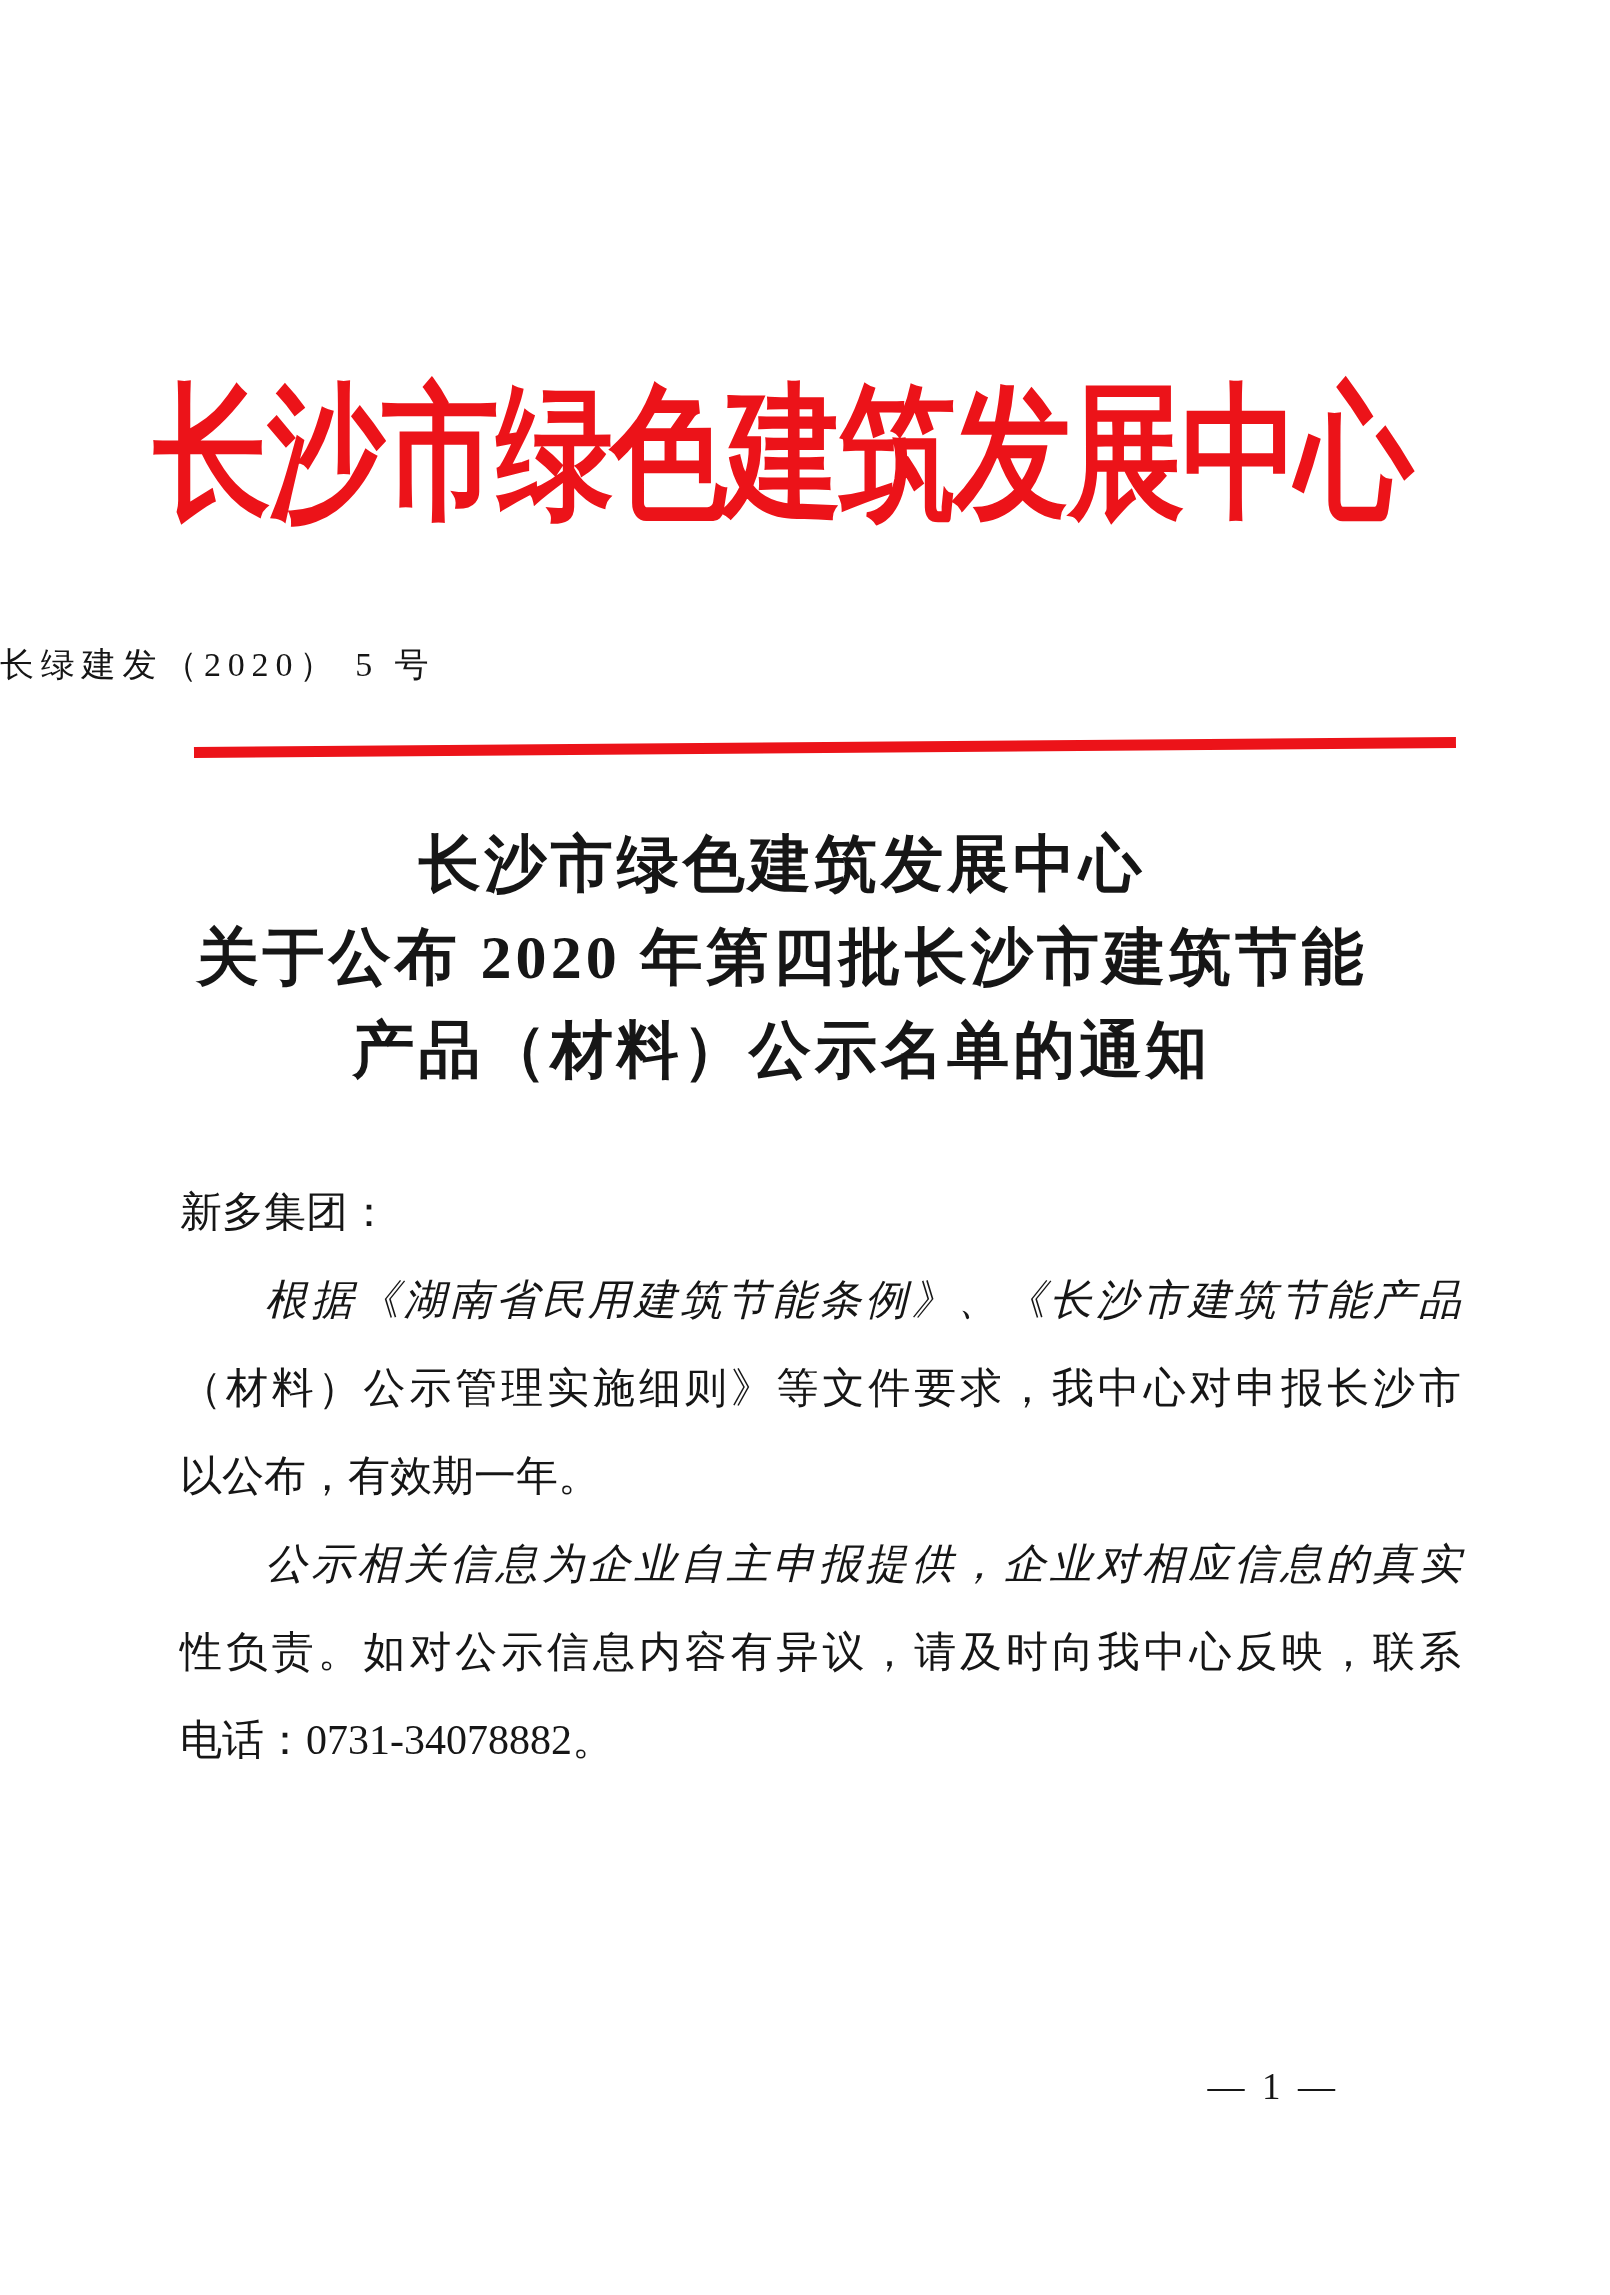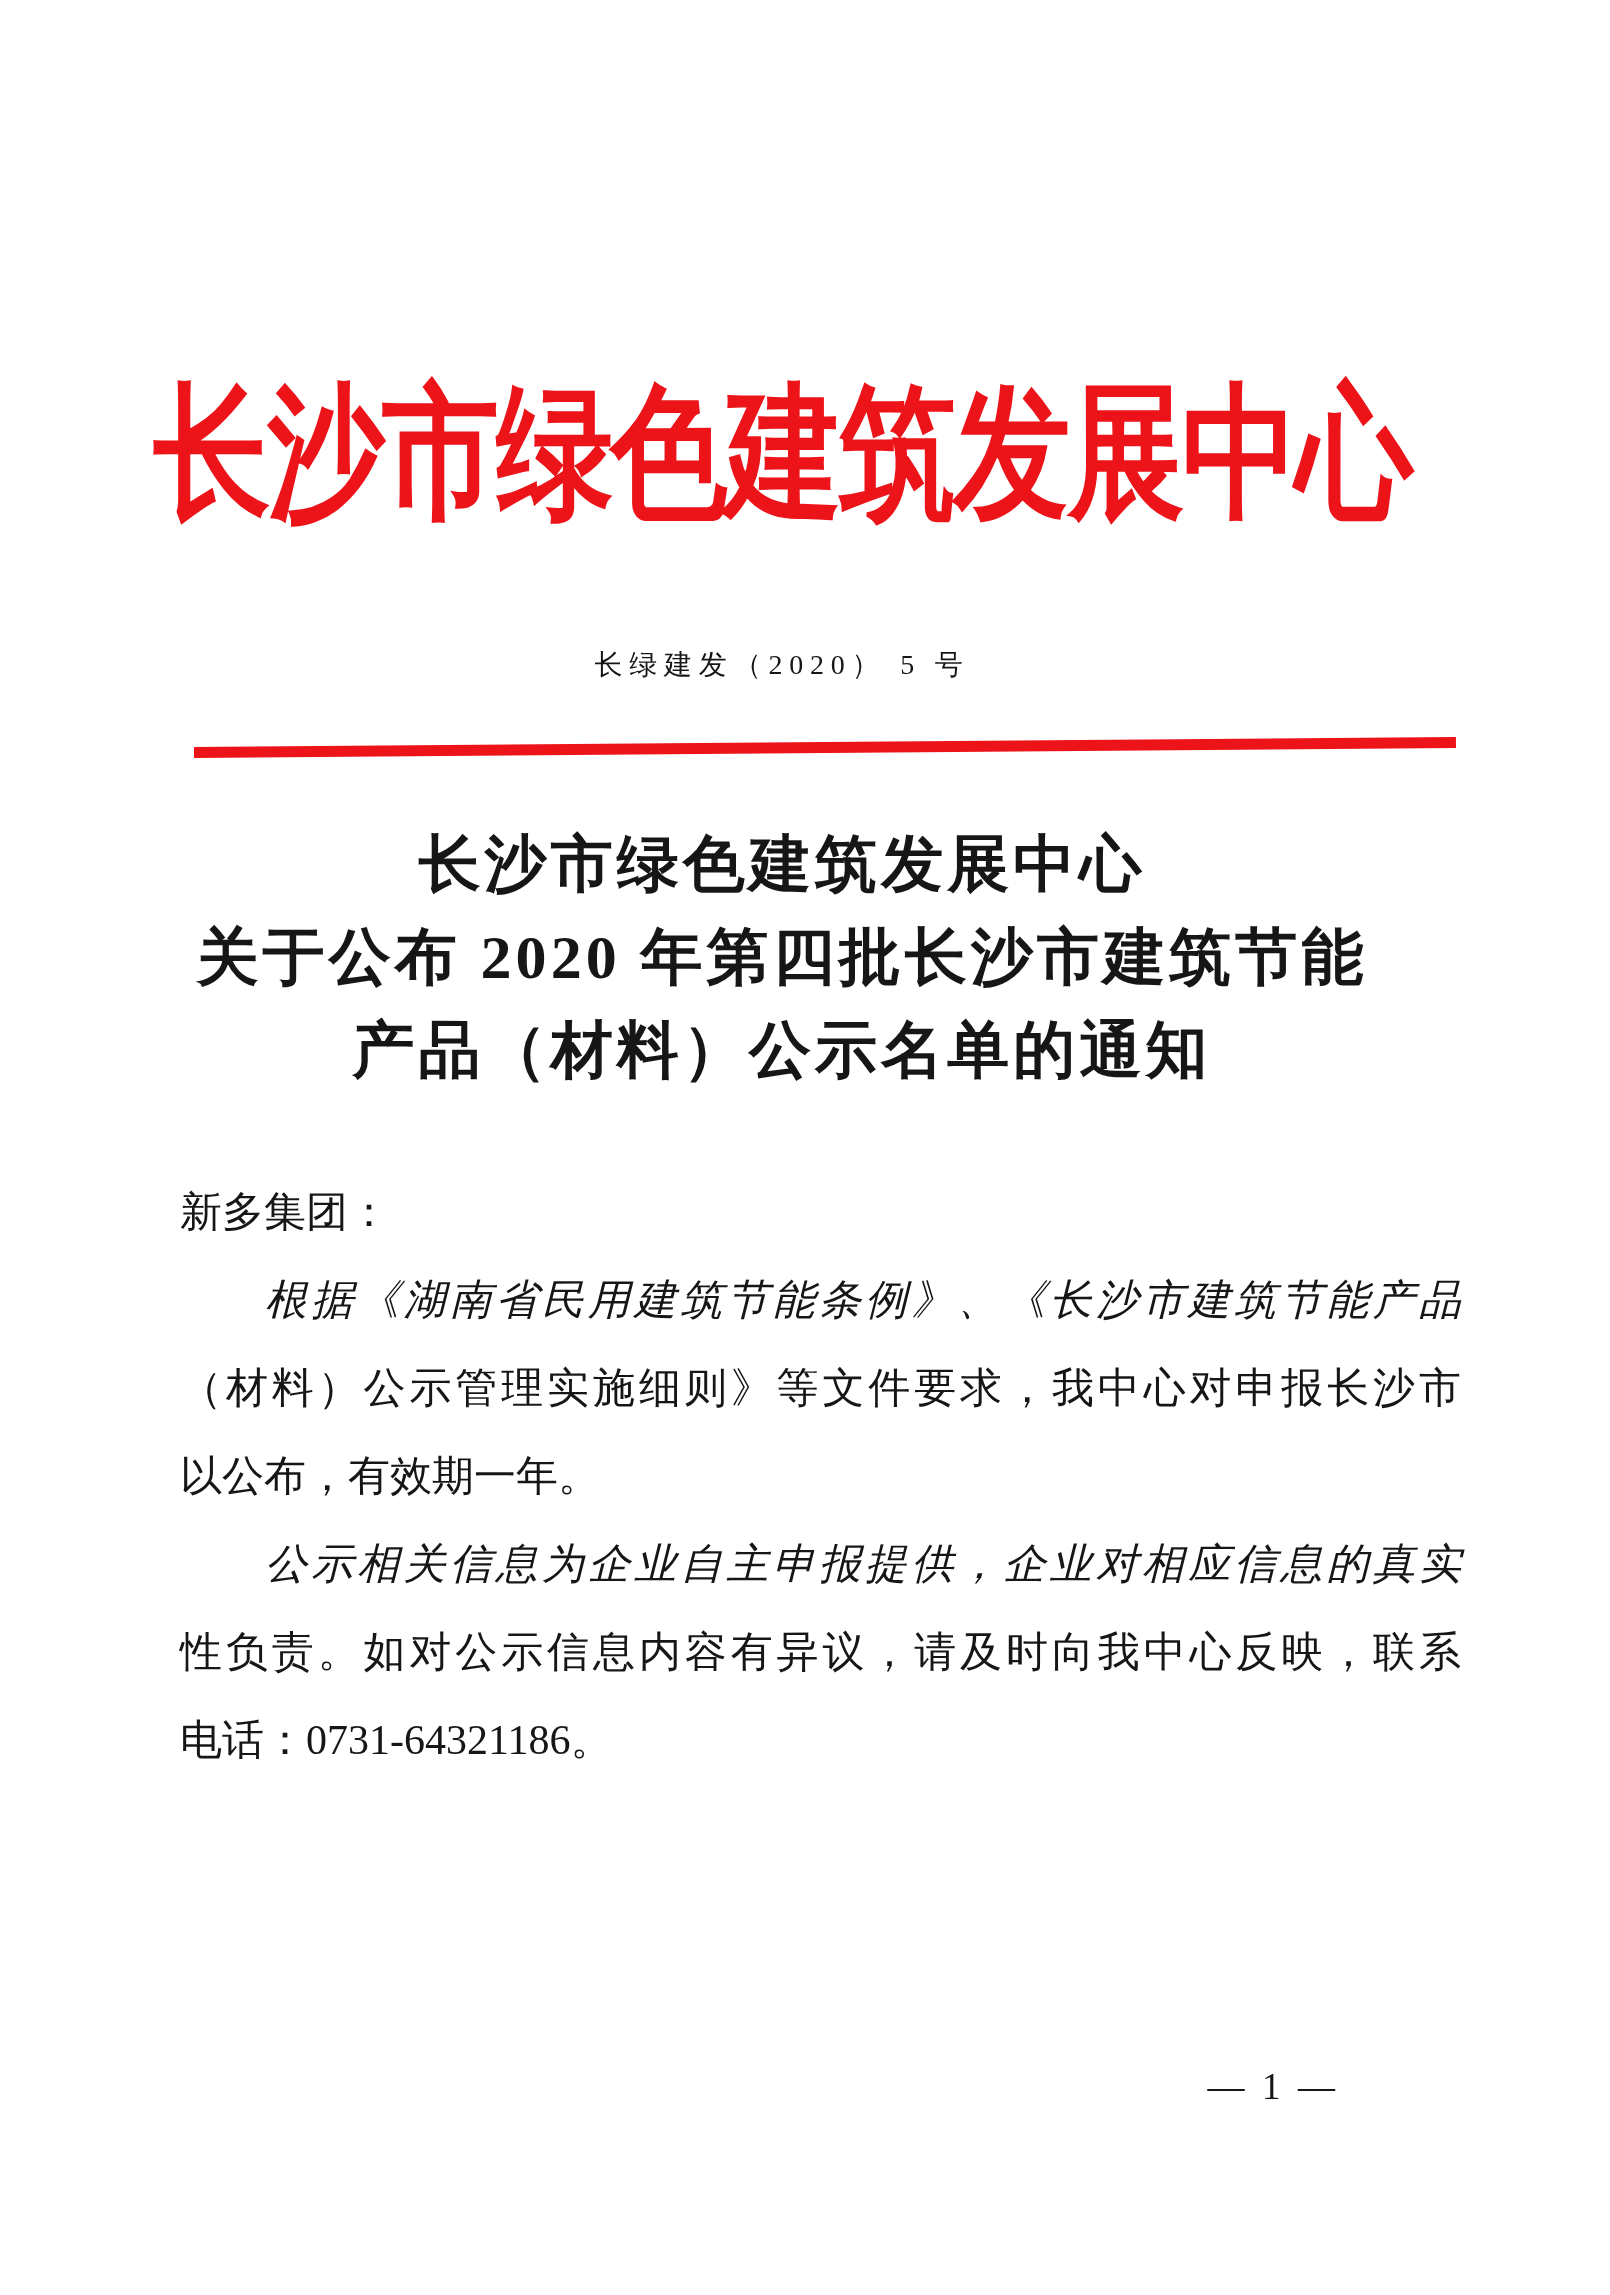--- a/index.html
+++ b/index.html
@@ -39,22 +39,21 @@
     transform-origin: top center;
     white-space: nowrap;
   }
 
   
   .doc-number {
     position: absolute;
     top: 640px;
     left: 0;
     width: 100%;
-    text-align: center;
-    font-size: 28px;
+    font-size: 34px;
     line-height: 49px;
     letter-spacing: 6.8px;
     color: var(--ink);
     white-space: nowrap;
   }
 
   
   .red-rule {
     position: absolute;
     top: 747px;
@@ -128,19 +127,19 @@
     <div class="t-line">产品（材料）公示名单的通知</div>
   </div>
 
   <div class="body-text">
     <div class="body-line end">新多集团：</div>
     <div class="body-line fill indent">根据《湖南省民用建筑节能条例》、《长沙市建筑节能产品</div>
     <div class="body-line fill">（材料）公示管理实施细则》等文件要求，我中心对申报长沙市</div>
     <div class="body-line end">以公布，有效期一年。</div>
     <div class="body-line fill indent">公示相关信息为企业自主申报提供，企业对相应信息的真实</div>
     <div class="body-line fill">性负责。如对公示信息内容有异议，请及时向我中心反映，联系</div>
-    <div class="body-line end">电话：0731-64321186。</div>
+    <div class="body-line end">电话：0731-34078882。</div>
   </div>
 
   <div class="page-number">— 1 —</div>
 
 </div>
 
 
 </body></html>

